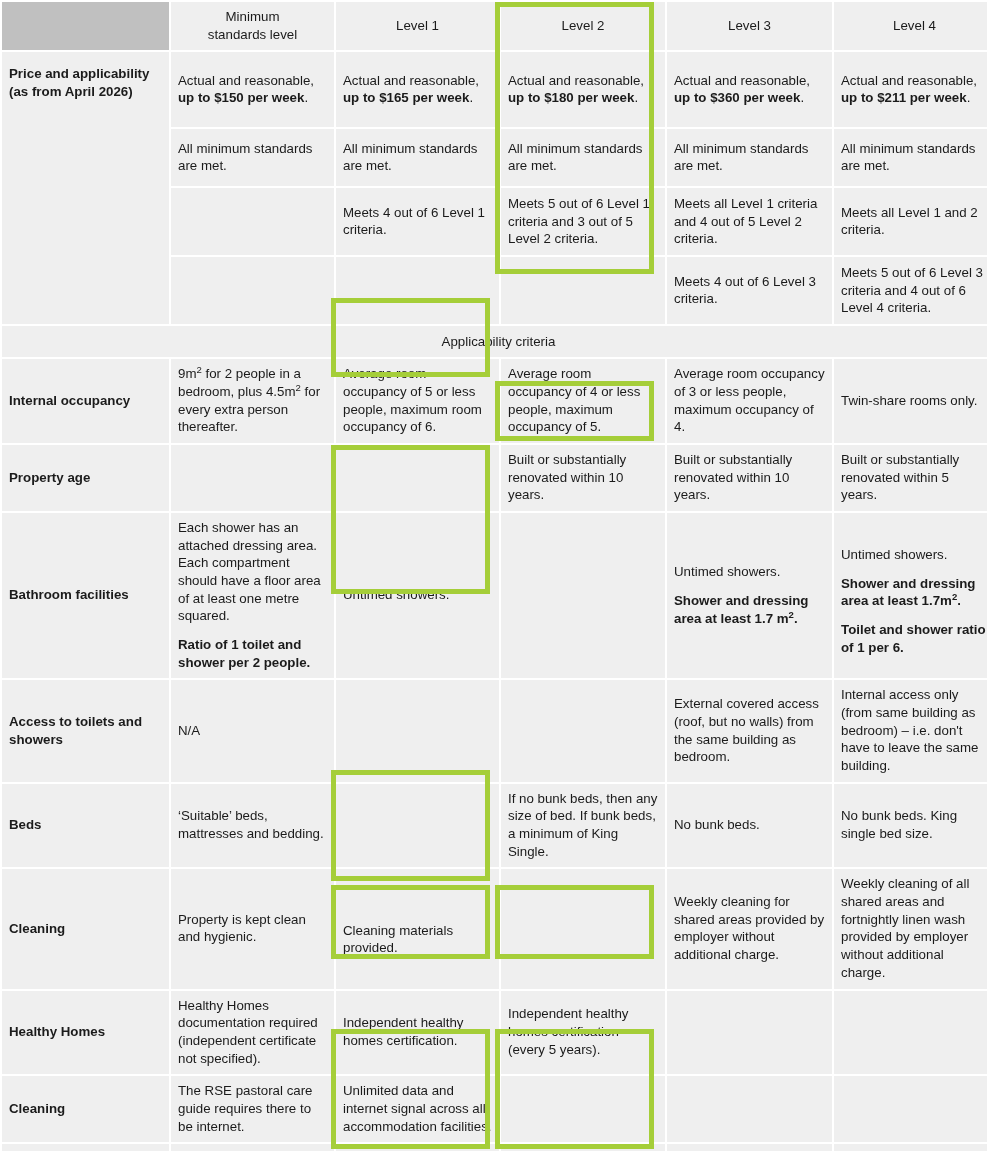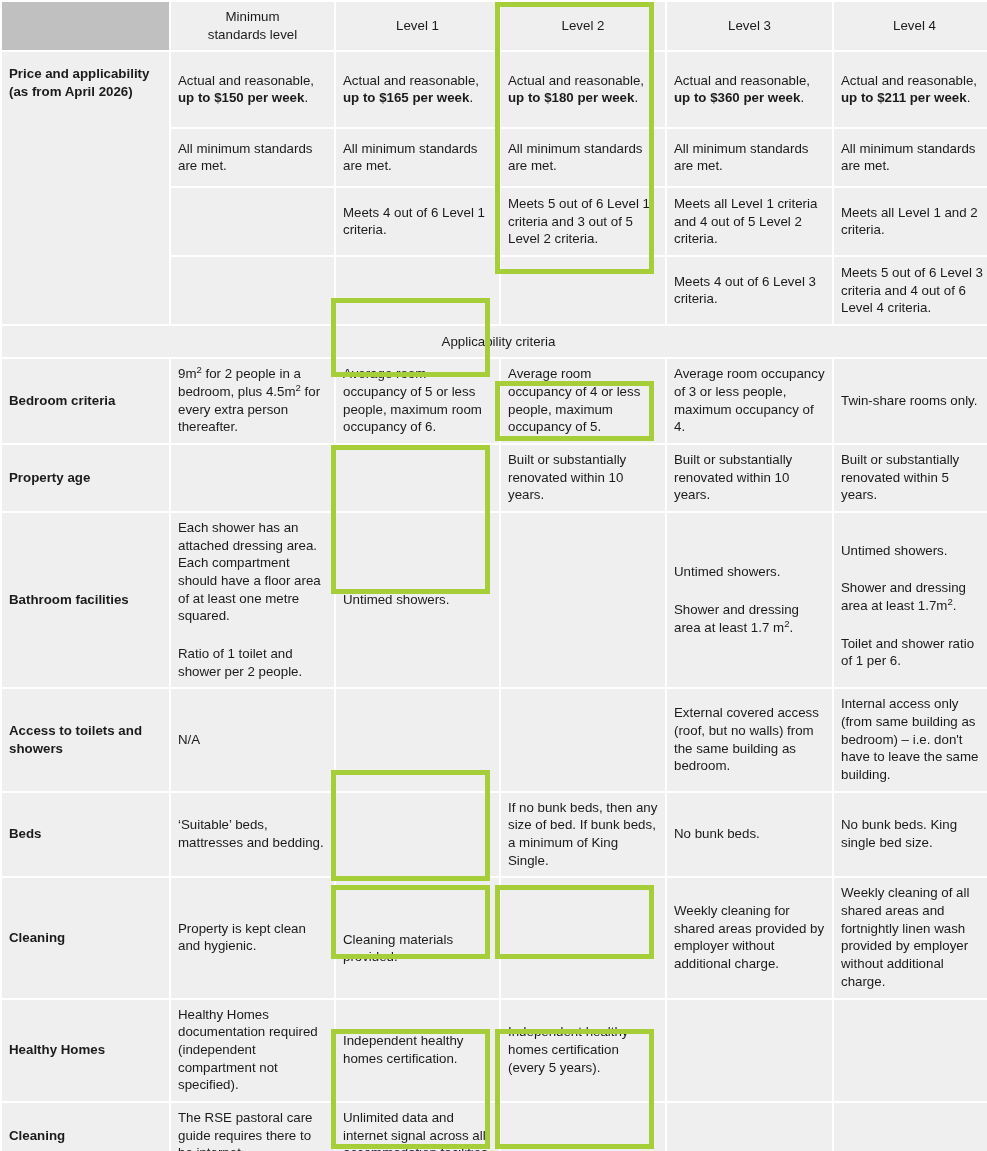--- a/index.html
+++ b/index.html
@@ -52,21 +52,21 @@
     text-align:center;
     font-size:13.3px;
     color:#1b1b1b;
     padding:5px 6px;
     height:18px;
     vertical-align:middle;
   }
   td.top{vertical-align:top;}
   .b{font-weight:700;}
   .para{margin:0;}
-  .para + .para{margin-top:20px;}
+  .para + .para{margin-top:11px;font-weight:bold;}
   sup{font-size:0.72em; vertical-align:super; line-height:0;}
 
   
   .hl{
     position:absolute;
     border:5px solid #a5ce39;
     box-sizing:border-box;
     pointer-events:none;
     z-index:5;
   }
@@ -148,21 +148,21 @@
         <td class="top"></td>
         <td>Meets 4 out of 6 Level 3 criteria.</td>
         <td>Meets 5 out of 6 Level 3 criteria and 4 out of 6 Level 4 criteria.</td>
       </tr>
 
       <tr>
         <td class="banner" colspan="6">Applicability criteria</td>
       </tr>
 
       <tr>
-        <td class="rowlabel">Bedroom criteria</td>
+        <td class="rowlabel">Internal occupancy</td>
         <td class="top" style="height:68px"><span id="bedroom-min-html">9m<sup>2</sup> for 2 people in a bedroom, plus 4.5m<sup>2</sup> for every extra person thereafter.</span></td>
         <td class="top">Average room occupancy of 5 or less people, maximum room occupancy of 6.</td>
         <td class="top">Average room occupancy of 4 or less people, maximum occupancy of 5.</td>
         <td class="top">Average room occupancy of 3 or less people, maximum occupancy of 4.</td>
         <td>Twin-share rooms only.</td>
       </tr>
 
       <tr>
         <td class="rowlabel">Property age</td>
         <td class="top" style="height:48px"></td>
@@ -213,21 +213,21 @@
         <td class="rowlabel">Cleaning</td>
         <td style="height:102px">Property is kept clean and hygienic.</td>
         <td class="top" style="padding-top:28px">Cleaning materials provided.</td>
         <td></td>
         <td>Weekly cleaning for shared areas provided by employer without additional charge.</td>
         <td>Weekly cleaning of all shared areas and fortnightly linen wash provided by employer without additional charge.</td>
       </tr>
 
       <tr>
         <td class="rowlabel">Healthy Homes</td>
-        <td class="top" style="height:66px">Healthy Homes documentation required (independent compartment not specified).</td>
+        <td class="top" style="height:66px">Healthy Homes documentation required (independent certificate not specified).</td>
         <td>Independent healthy homes certification.</td>
         <td>Independent healthy homes certification (every 5 years).</td>
         <td></td>
         <td></td>
       </tr>
 
       <tr>
         <td class="rowlabel">Cleaning</td>
         <td class="top" style="height:50px">The RSE pastoral care guide requires there to be internet.</td>
         <td class="top">Unlimited data and internet signal across all accommodation facilities.</td>

